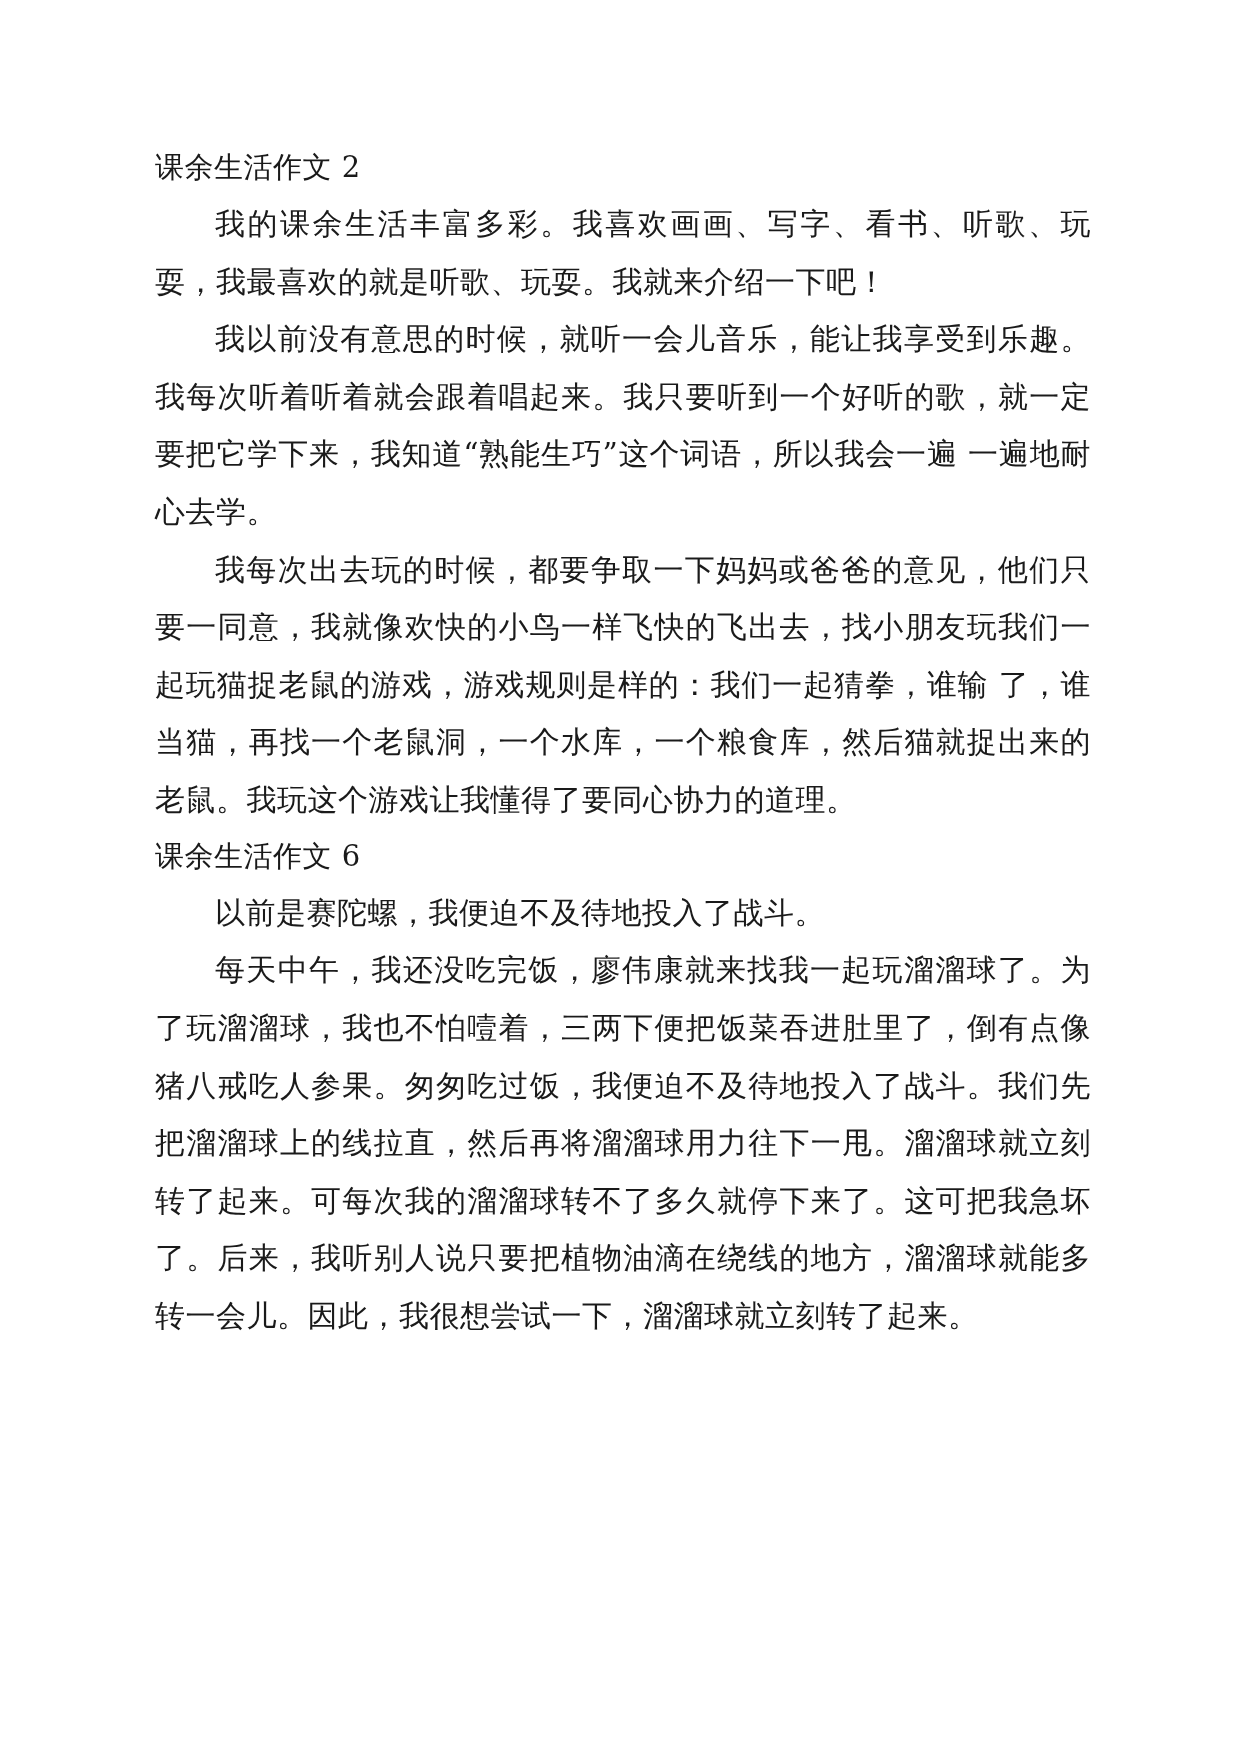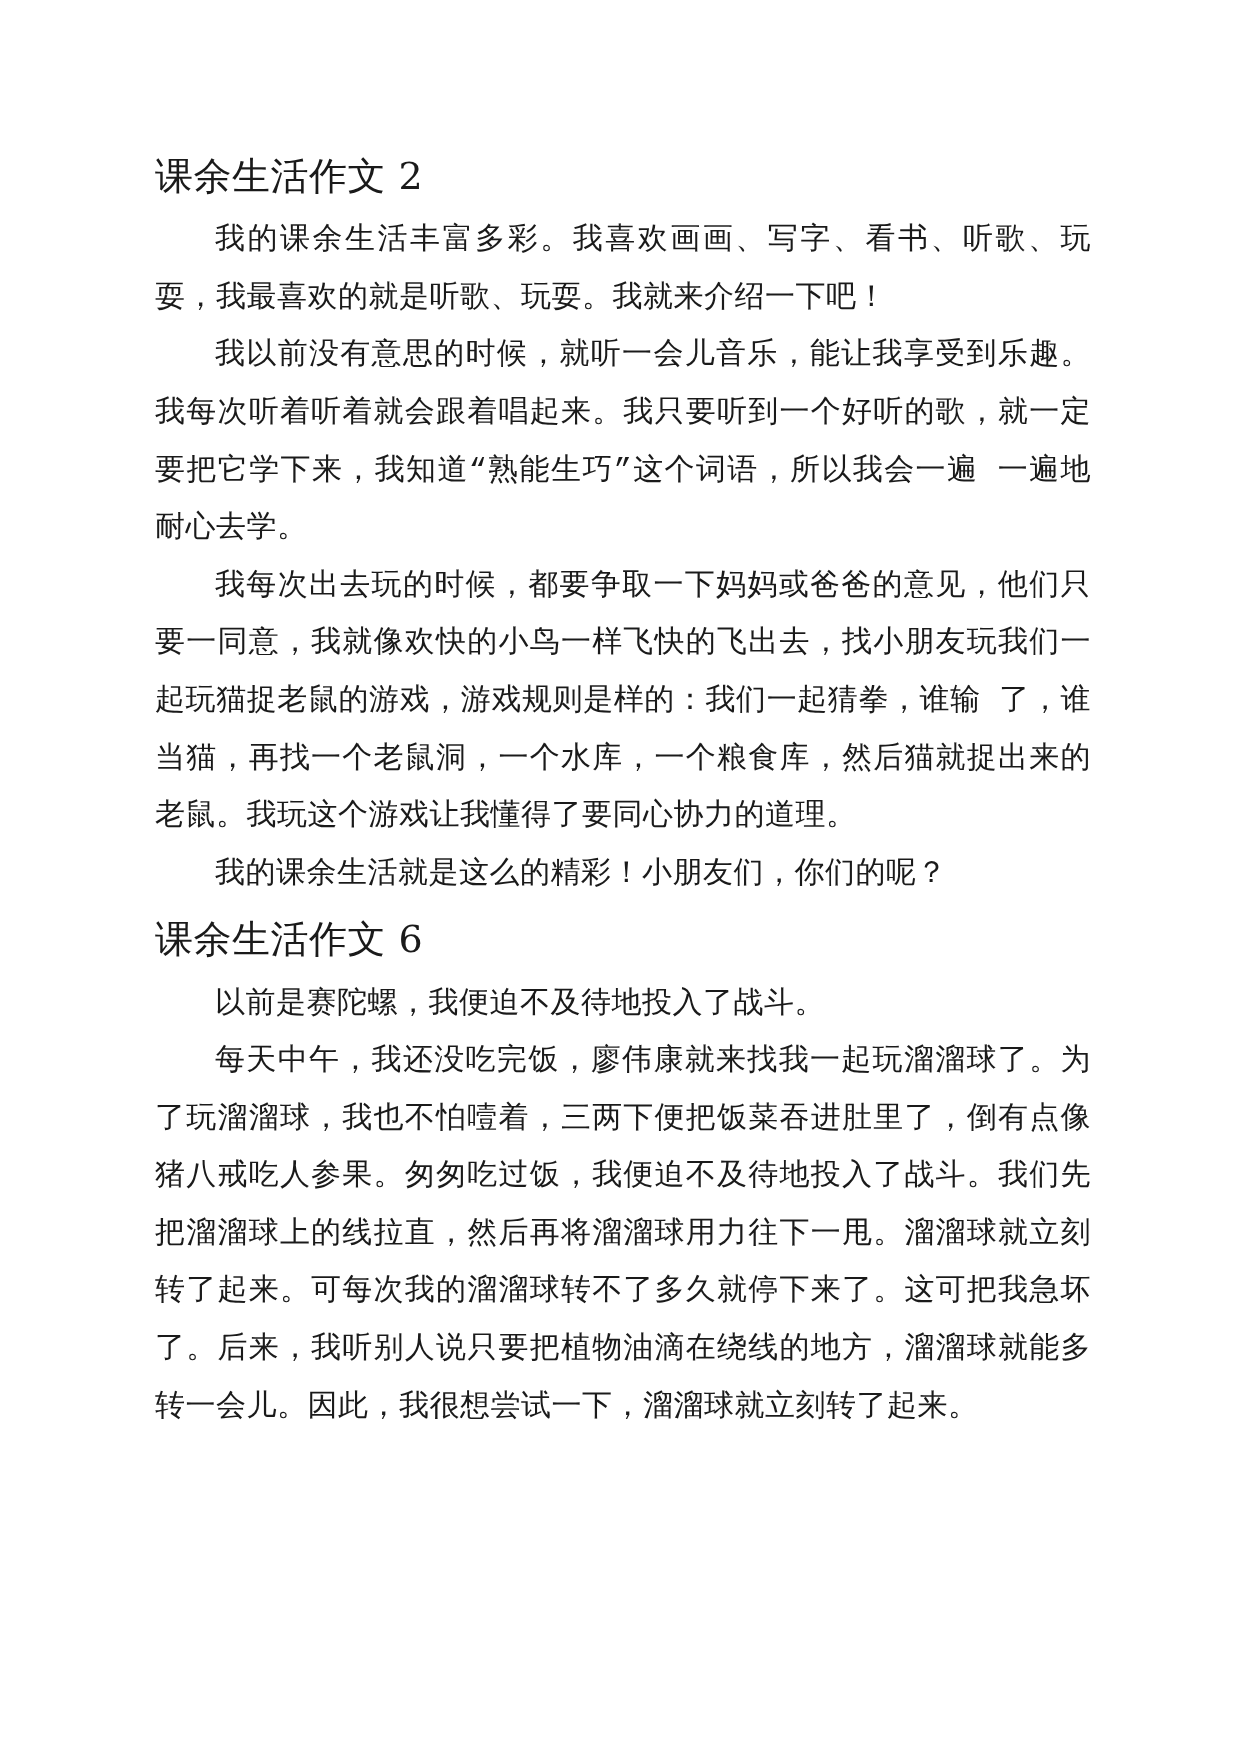--- a/index.html
+++ b/index.html
@@ -19,49 +19,47 @@
     color: #1a1a1a;
   }
   .doc-body {
     font-size: 30px;
     line-height: 1.92;
     letter-spacing: 0.5px;
     text-align: justify;
     text-justify: inter-ideograph;
   }
   .heading {
-    font-size: 38px;
+    font-size: 29px;
     line-height: 1.9;
     text-indent: 0;
     letter-spacing: 0.5px;
   }
   p {
     margin: 0;
     padding: 0;
   }
   .indent {
     text-indent: 2em;
-    font-family: Liberation Mono, monospace;
   }
 </style>
 </head>
 <body>
 
 <div class="page">
   <div class="doc-body">
 
     <p class="heading">课余生活作文 2</p>
 
     <p class="indent">我的课余生活丰富多彩。我喜欢画画、写字、看书、听歌、玩耍，我最喜欢的就是听歌、玩耍。我就来介绍一下吧！</p>
 
     <p class="indent">我以前没有意思的时候，就听一会儿音乐，能让我享受到乐趣。我每次听着听着就会跟着唱起来。我只要听到一个好听的歌，就一定要把它学下来，我知道“熟能生巧”这个词语，所以我会一遍 一遍地耐心去学。</p>
 
     <p class="indent">我每次出去玩的时候，都要争取一下妈妈或爸爸的意见，他们只要一同意，我就像欢快的小鸟一样飞快的飞出去，找小朋友玩我们一起玩猫捉老鼠的游戏，游戏规则是样的：我们一起猜拳，谁输 了，谁当猫，再找一个老鼠洞，一个水库，一个粮食库，然后猫就捉出来的老鼠。我玩这个游戏让我懂得了要同心协力的道理。</p>
 
-    <p class="indent">我的课余生活就是这么的精彩！小朋友们，你们的呢？</p>
 
     <p class="heading">课余生活作文 6</p>
 
     <p class="indent">以前是赛陀螺，我便迫不及待地投入了战斗。</p>
 
     <p class="indent">每天中午，我还没吃完饭，廖伟康就来找我一起玩溜溜球了。为了玩溜溜球，我也不怕噎着，三两下便把饭菜吞进肚里了，倒有点像猪八戒吃人参果。匆匆吃过饭，我便迫不及待地投入了战斗。我们先把溜溜球上的线拉直，然后再将溜溜球用力往下一甩。溜溜球就立刻转了起来。可每次我的溜溜球转不了多久就停下来了。这可把我急坏了。后来，我听别人说只要把植物油滴在绕线的地方，溜溜球就能多转一会儿。因此，我很想尝试一下，溜溜球就立刻转了起来。</p>
 
   </div>
 </div>
 

